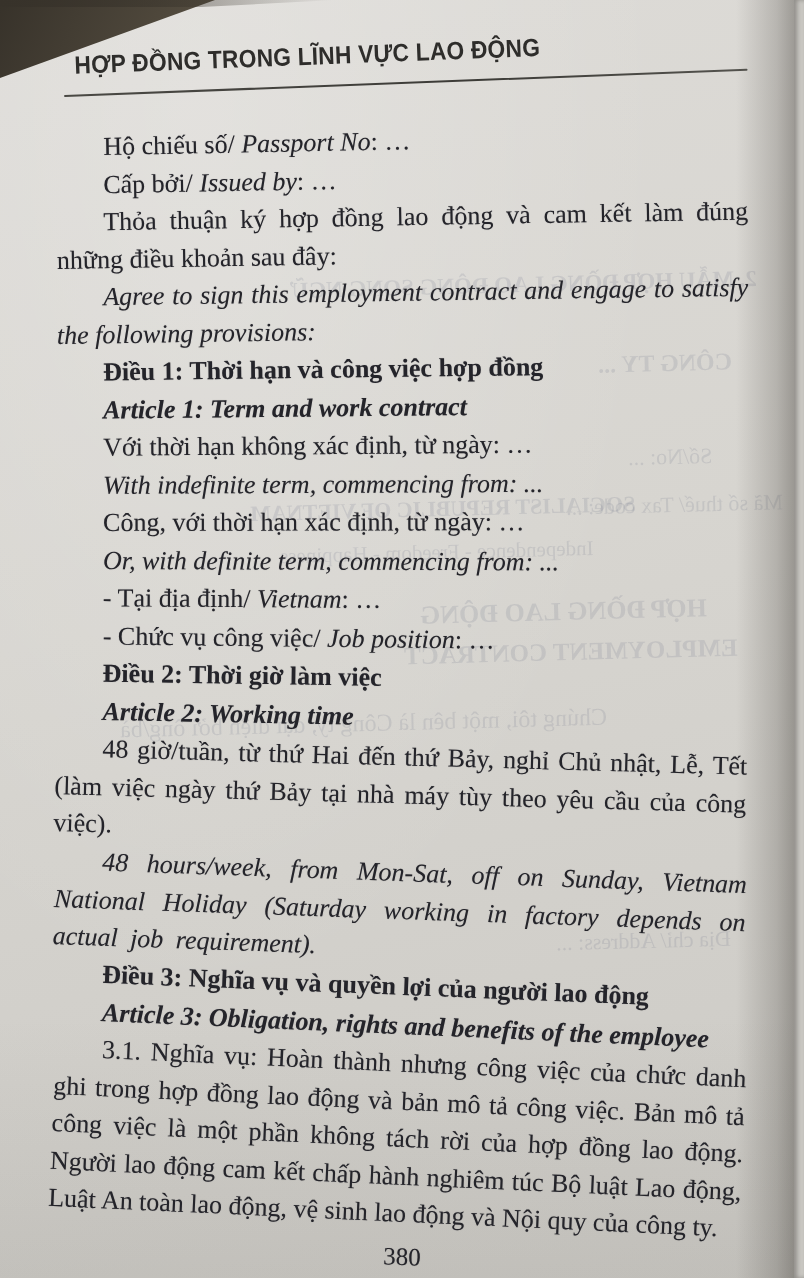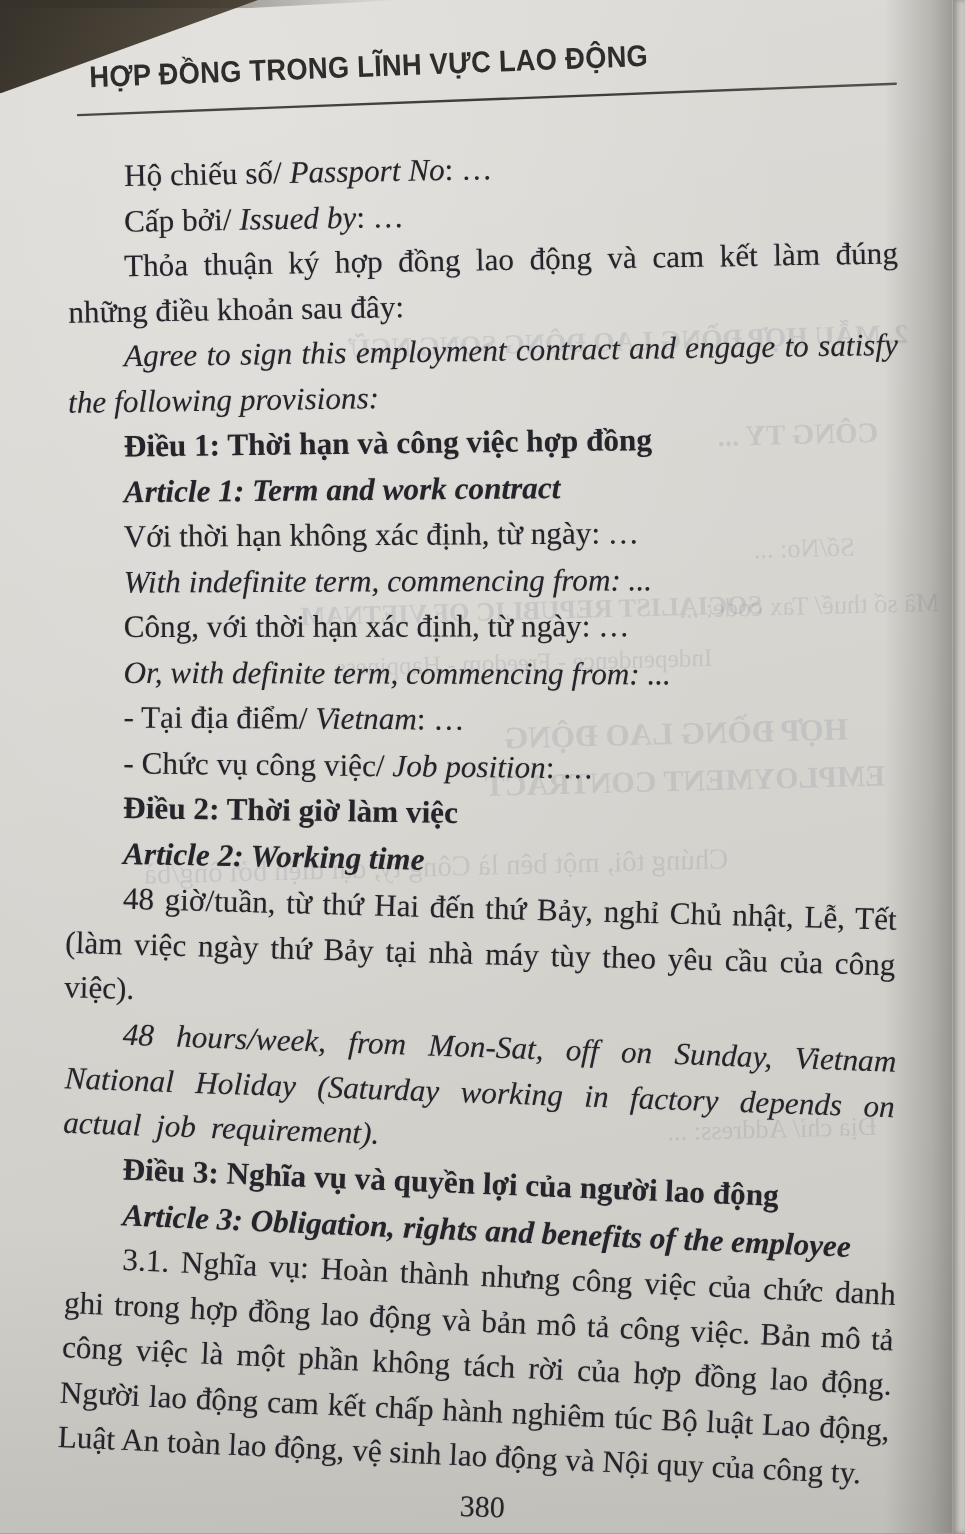--- a/index.html
+++ b/index.html
@@ -130,21 +130,21 @@
   <div class="para it r4">Agree to sign this employment contract and engage to satisfy the following provisions:</div>
 
   <div class="ln b r5">Điều 1: Thời hạn và công việc hợp đồng</div>
   <div class="ln bi r6">Article 1: Term and work contract</div>
 
   <div class="ln r7">Với thời hạn không xác định, từ ngày: …</div>
   <div class="ln it r8">With indefinite term, commencing from: ...</div>
   <div class="ln r9">Công, với thời hạn xác định, từ ngày: …</div>
   <div class="ln it r10">Or, with definite term, commencing from: ...</div>
 
-  <div class="ln r11"><span>- Tại địa điểm/ </span><span class="it">Vietnam</span><span>: …</span></div>
+  <div class="ln r11"><span>- Tại địa định/ </span><span class="it">Vietnam</span><span>: …</span></div>
 
   <div class="ln r12"><span>- Chức vụ công việc/ </span><span class="it">Job position</span><span>: …</span></div>
 
   <div class="ln b r13">Điều 2: Thời giờ làm việc</div>
   <div class="ln bi r14">Article 2: Working time</div>
 
   <div class="para r15">48 giờ/tuần, từ thứ Hai đến thứ Bảy, nghỉ Chủ nhật, Lễ, Tết (làm việc ngày thứ Bảy tại nhà máy tùy theo yêu cầu của công việc).</div>
   <div class="para it wsp r16">48 hours/week, from Mon-Sat, off on Sunday, Vietnam National Holiday (Saturday working in factory depends on actual job requirement).</div>
 
   <div class="ln b r17">Điều 3: Nghĩa vụ và quyền lợi của người lao động</div>

